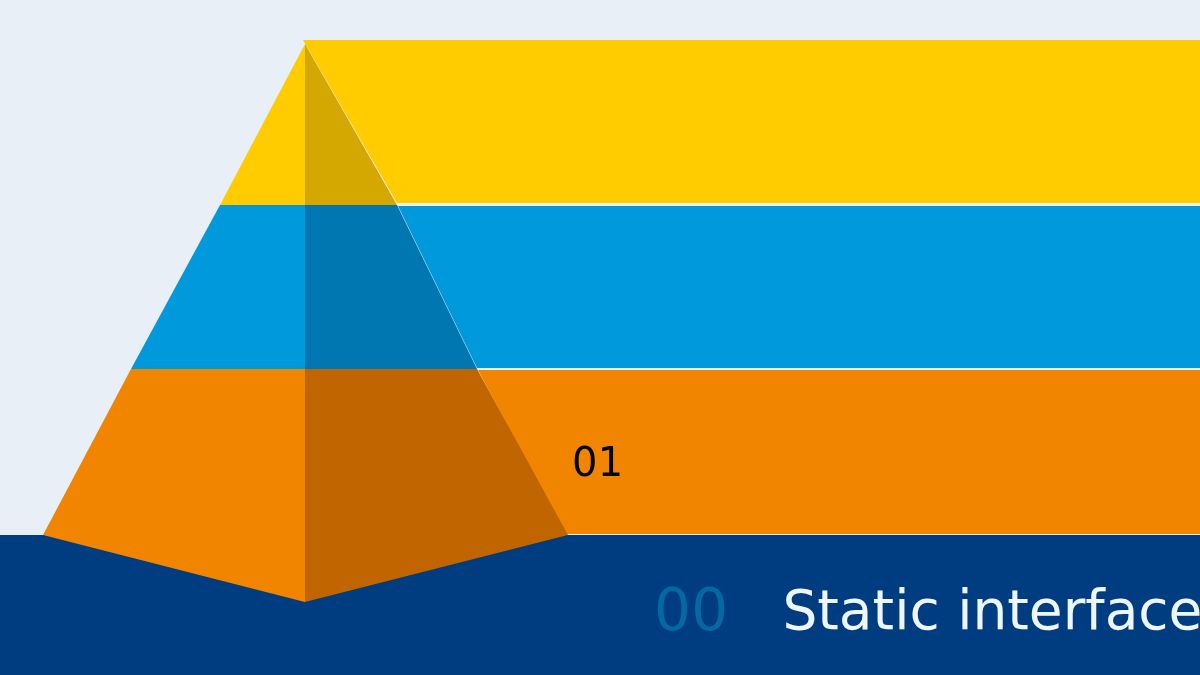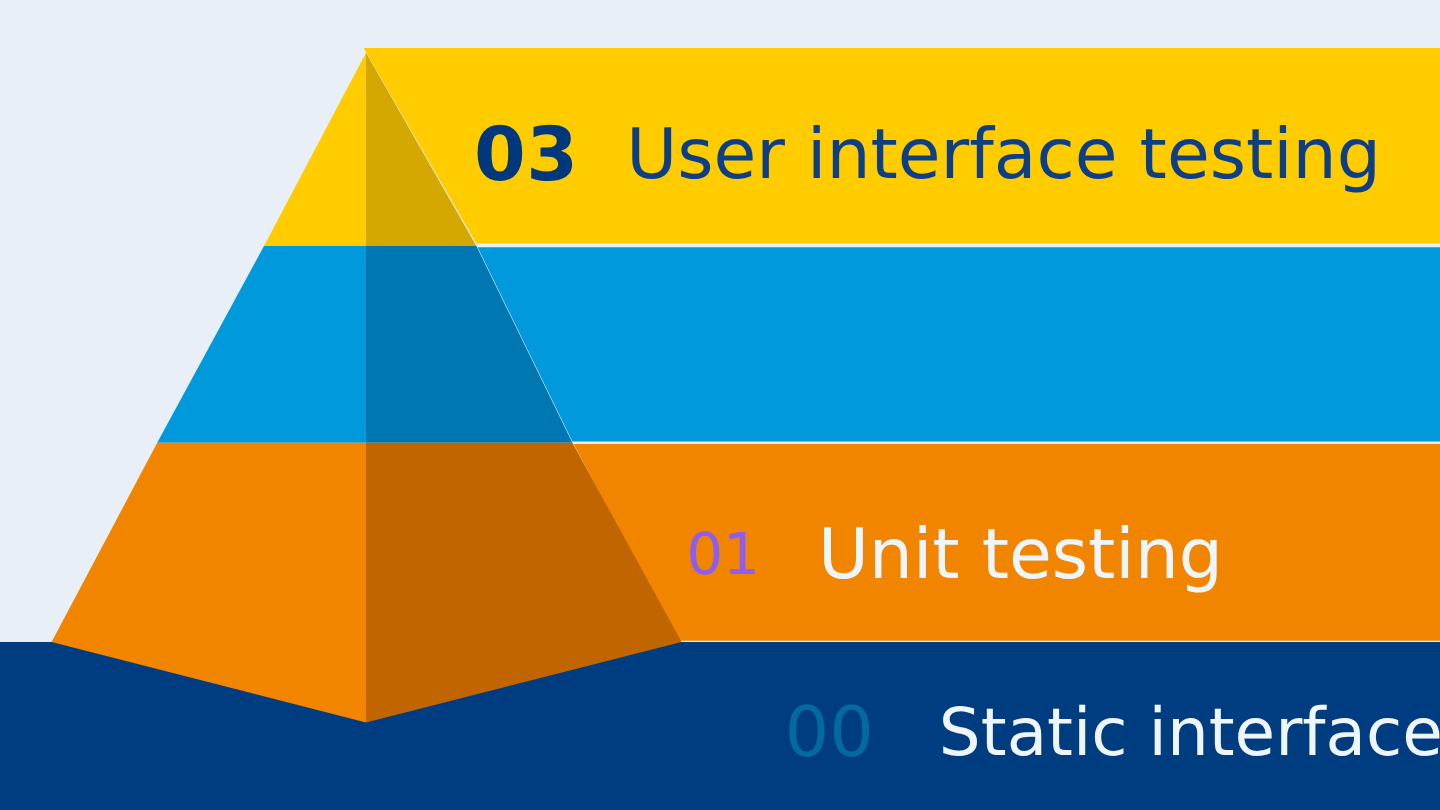--- a/index.html
+++ b/index.html
@@ -49,21 +49,21 @@
   #row-3 .layer-num   { font-size: 62px; color: #00377d; font-weight: 700; }
   #row-3 .layer-label { font-size: 58px; color: #0d3f86; margin-left: 40px; }
 
   
   #row-2 { left: 481px; top: 253px; height: 84px; }
   #row-2 .layer-num   { font-size: 60px; color: #f4f8fc; }
   #row-2 .layer-label { font-size: 58px; color: #eef5fb; margin-left: 50px; }
 
   
   #row-1 { left: 572px; top: 420px; height: 84px; }
-  #row-1 .layer-num   { font-size: 48px; color: #8b5cf6; text-align: center; }
+  #row-1 .layer-num   { font-size: 40px; color: #000000; text-align: center; }
   #row-1 .layer-label { font-size: 58px; color: #eef5fb; margin-left: 48px; }
 
   
   #row-0 { left: 654px; top: 570px; height: 80px; }
   #row-0 .layer-num   { font-size: 58px; color: #0369a1; }
   #row-0 .layer-label { font-size: 55px; color: #eef5fb; margin-left: 54px; }
 </style>
 </head>
 <body>
 
@@ -85,29 +85,24 @@
     <polygon points="131,369 305,369 305,602 43,535" fill="#f28500"></polygon>
 
     <polygon points="305,44 397,205 305,205" fill="#d4a800"></polygon>
 
     <polygon points="305,205 397,205 477,369 305,369" fill="#0077b0"></polygon>
 
     <polygon points="305,369 477,369 568,535 305,602" fill="#c06500"></polygon>
 
   </svg>
 
-  <div class="layer-text" id="row-3">
-    <span class="layer-num">03</span>
-    <span class="layer-label">User interface testing</span>
-  </div>
 
 
   <div class="layer-text" id="row-1">
     <span class="layer-num">01</span>
-    <span class="layer-label">Unit testing</span>
   </div>
 
   <div class="layer-text" id="row-0">
     <span class="layer-num">00</span>
     <span class="layer-label">Static interface</span>
   </div>
 
 </div>
 
 </body></html>

